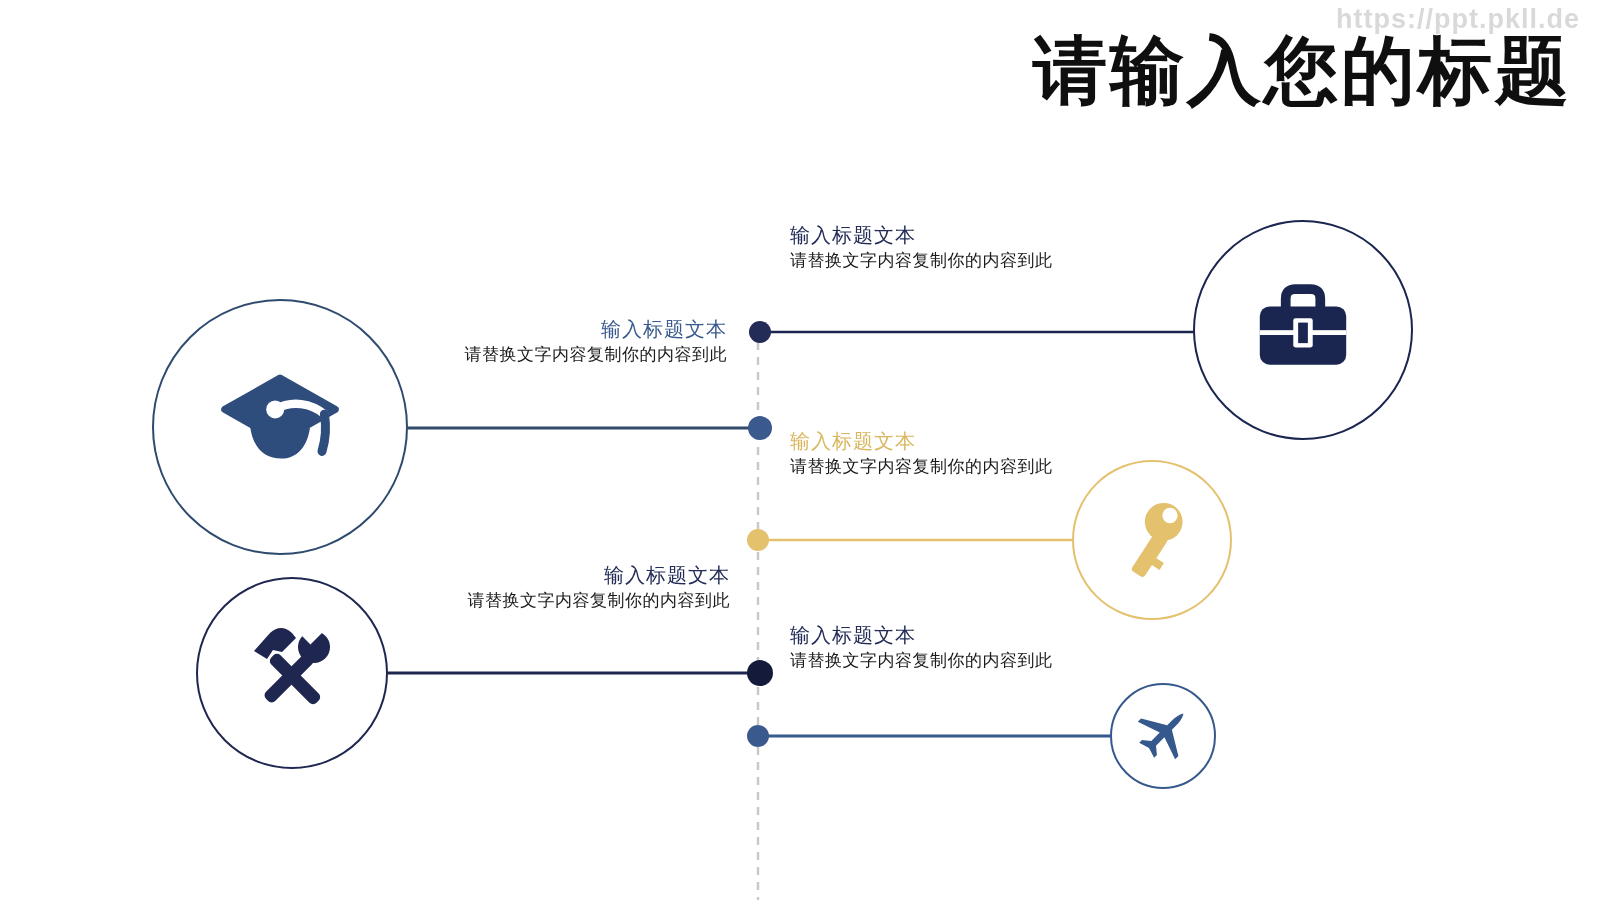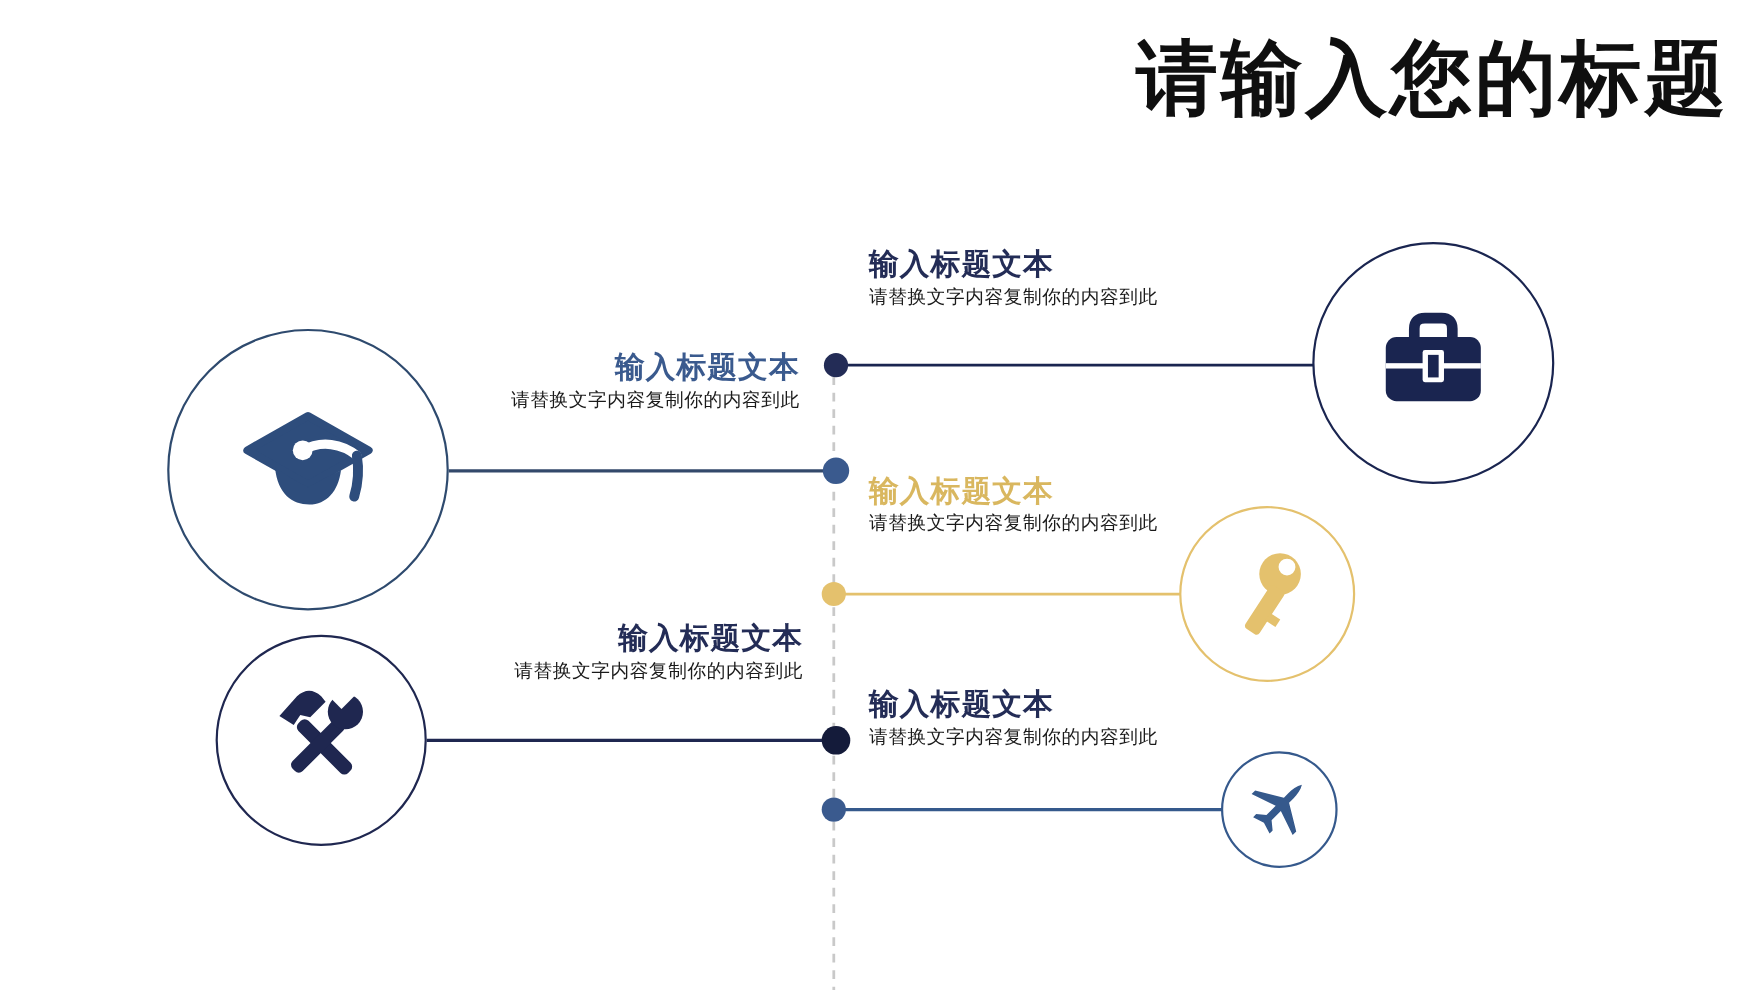--- a/index.html
+++ b/index.html
@@ -22,34 +22,35 @@
 
   .circle{position:absolute;border-radius:50%;background:#fff;
     display:flex;align-items:center;justify-content:center;box-sizing:border-box;}
   .c-grad   {left:152px;top:299px;width:256px;height:256px;border:2.5px solid var(--circle1_stroke);}
   .c-tools  {left:196px;top:577px;width:192px;height:192px;border:2.5px solid var(--tools_navy);}
   .c-box    {left:1193px;top:220px;width:220px;height:220px;border:2.5px solid var(--briefcase_navy);}
   .c-key    {left:1072px;top:460px;width:160px;height:160px;border:2px solid var(--gold);}
   .c-plane  {left:1110px;top:683px;width:106px;height:106px;border:2.5px solid var(--airplane_blue);}
 
   .blk{position:absolute;white-space:nowrap;}
-  .blk .h{font-size:27px;font-weight:bold;letter-spacing:1px;}
+  .blk .h{font-size:20px;font-weight:normal;letter-spacing:1px;}
   .blk .b{font-size:17px;color:var(--body_text);letter-spacing:0.5px;}
   .align-r{text-align:right;}
   .blk-a{left:790px;top:222px;} .blk-a .h{color:var(--navy_dark);}
   .blk-b{right:873px;top:316px;} .blk-b .h{color:var(--blue_mid);}
   .blk-c{left:790px;top:428px;} .blk-c .h{color:var(--gold_heading);}
   .blk-d{right:870px;top:562px;} .blk-d .h{color:var(--navy_dark);}
   .blk-e{left:790px;top:622px;} .blk-e .h{color:var(--navy_dark);}
 </style>
 </head>
 <body>
 
 <div class="slide">
 
+  <div class="watermark">https://ppt.pkll.de</div>
   <h1 class="title" style="margin:0;">请输入您的标题</h1>
 
   <svg class="overlay" viewBox="0 0 1600 900">
     <line x1="758" y1="342" x2="758" y2="900" style="stroke:var(--dash_gray)" stroke-width="2.5" stroke-dasharray="8 7"></line>
     <line x1="760" y1="332" x2="1194" y2="332" style="stroke:var(--briefcase_navy)" stroke-width="2.5"></line>
     <line x1="408" y1="428" x2="760" y2="428" style="stroke:var(--line_blue)" stroke-width="3"></line>
     <line x1="758" y1="540" x2="1073" y2="540" style="stroke:var(--gold)" stroke-width="2.5"></line>
     <line x1="388" y1="673" x2="760" y2="673" style="stroke:var(--tools_navy)" stroke-width="3"></line>
     <line x1="758" y1="736" x2="1111" y2="736" style="stroke:var(--airplane_blue)" stroke-width="3"></line>
     <circle cx="760" cy="332" r="11" style="fill:var(--navy_dark)"></circle>

